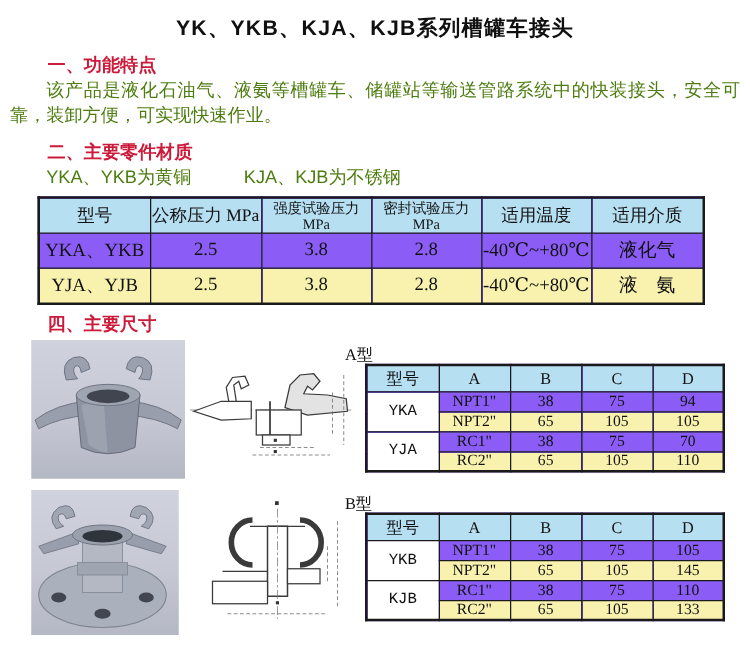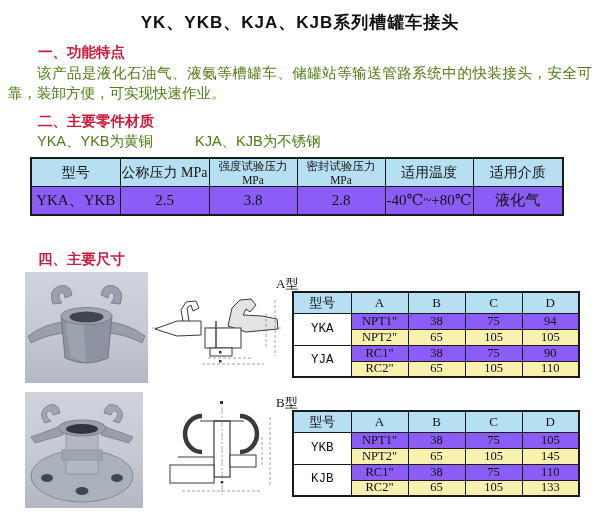--- a/index.html
+++ b/index.html
@@ -88,20 +88,28 @@
       <th>适用介质</th>
     </tr>
     <tr>
       <td>YKA、YKB</td>
       <td>2.5</td>
       <td>3.8</td>
       <td>2.8</td>
       <td>-40℃~+80℃</td>
       <td>液化气</td>
     </tr>
+    <tr class="row-yellow">
+      <td>YJA、YJB</td>
+      <td>2.5</td>
+      <td>3.8</td>
+      <td>2.8</td>
+      <td>-40℃~+80℃</td>
+      <td>液　氨</td>
+    </tr>
   </tbody>
     </table>
 
   <div class="h-red s4-heading">四、主要尺寸</div>
 
   <div class="photo photo-a">
     <svg width="123" height="111" viewBox="0 0 123 111">
       <path d="M28,32 Q23,18 34,14 Q45,11 47,23 L40,26 Q39,19 35,21 Q32,25 37,31 Z" fill="#9aa0ad" stroke="#6f7582" stroke-width="0.8"></path>
       <path d="M95,32 Q100,18 89,14 Q78,11 76,23 L83,26 Q84,19 88,21 Q91,25 86,31 Z" fill="#9aa0ad" stroke="#6f7582" stroke-width="0.8"></path>
       <path d="M3,64 Q20,51 45,49 L47,60 Q22,62 6,71 Z" fill="#989eab" stroke="#707682" stroke-width="0.8"></path>
@@ -160,21 +168,21 @@
       <td>NPT2"</td>
       <td>65</td>
       <td>105</td>
       <td>105</td>
     </tr>
     <tr class="rw">
       <td class="model" rowspan="2">YJA</td>
       <td>RC1"</td>
       <td>38</td>
       <td>75</td>
-      <td>90</td>
+      <td>70</td>
     </tr>
     <tr class="ry">
       <td>RC2"</td>
       <td>65</td>
       <td>105</td>
       <td>110</td>
     </tr>
   </tbody>
     </table>
 

